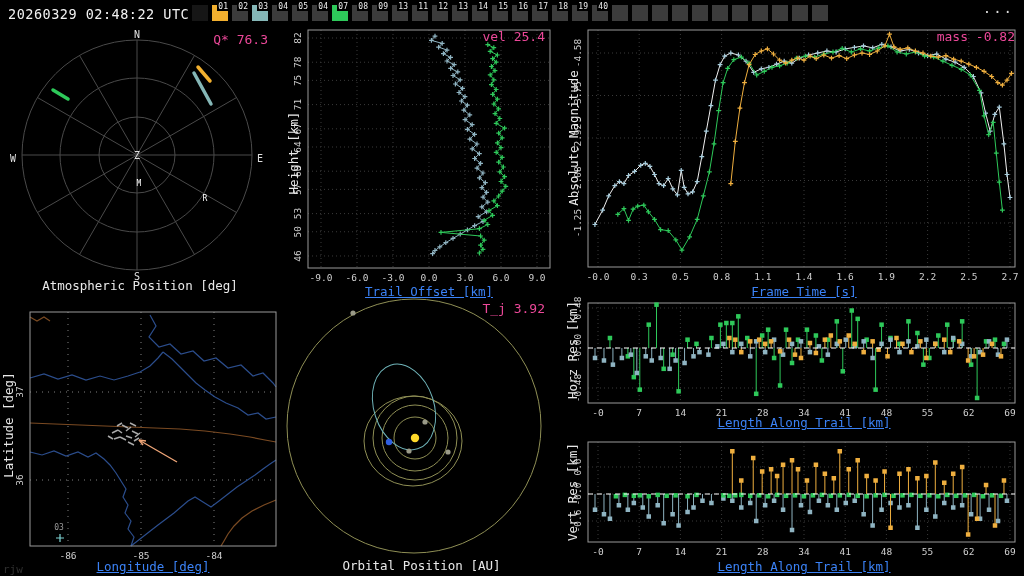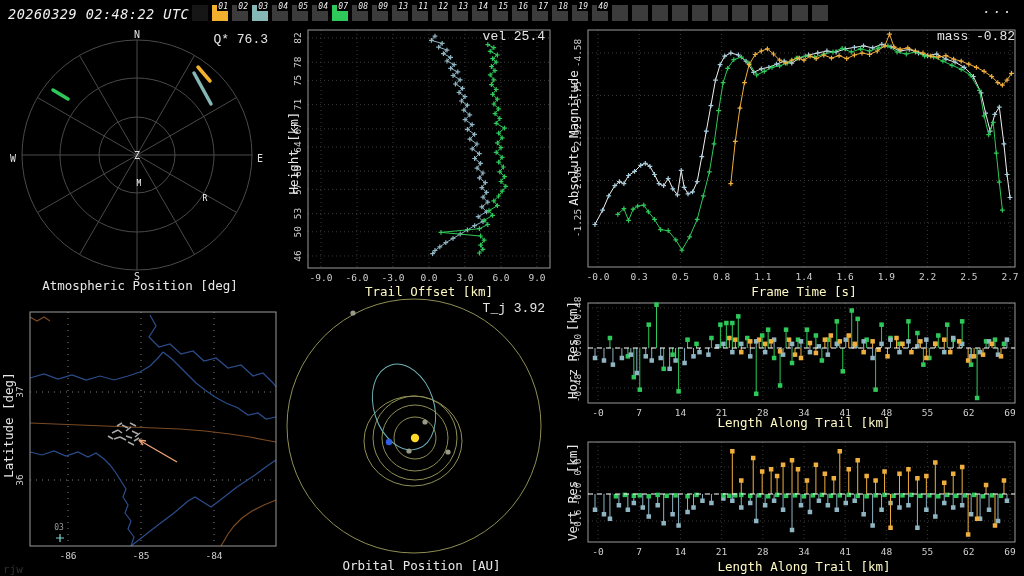--- a/index.html
+++ b/index.html
@@ -1,24 +1,24 @@
 <!DOCTYPE html>
 <html><head>
 <meta charset="utf-8">
 <style>
   html,body{margin:0;padding:0;width:1024px;height:576px;background:#000;overflow:hidden;
     font-family:"DejaVu Sans Mono",monospace;}
   .panel{position:absolute;}
   .panel svg{position:absolute;left:0;top:0;}
-  .ann{position:absolute;font-size:13px;color:#e5e5e5;white-space:pre;font-family:Liberation Mono, monospace;}
-  .xlab{position:absolute;font-size:12.5px;color:#fef9c3;text-align:center;}
+  .ann{position:absolute;font-size:13px;color:#ec4899;white-space:pre;}
+  .xlab{position:absolute;font-size:12.5px;color:#3b82f6;text-align:center;text-decoration:underline;}
   .ylab{position:absolute;width:200px;height:14px;text-align:center;transform:rotate(-90deg);
     font-size:12.5px;color:#e8e8e8;}
   .ptitle{position:absolute;font-size:12.5px;color:#e8e8e8;text-align:center;}
-  #statusbar{position:absolute;left:0;top:0;width:1024px;height:28px;font-style:italic;}
+  #statusbar{position:absolute;left:0;top:0;width:1024px;height:28px;}
   #timestamp{position:absolute;left:8px;top:6px;font-size:13.5px;color:#f2f2f2;letter-spacing:.5px;}
   #slots{position:absolute;left:192px;top:5px;display:flex;gap:4px;}
   .slot{width:16px;height:16px;background:#3c3c3c;position:relative;flex:0 0 auto;text-align:right;}
   .slot.lead{background:#161616;}
   .slot.yellow{background:#f2b02f;}
   .slot.teal{background:#85b7b7;}
   .slot.green{background:#2ec95a;}
   .slot .num{position:absolute;top:-3px;right:-1px;font-size:8px;line-height:9px;color:#eee;
     background:#000;padding:0 1px;}
   #overflow{position:absolute;right:10px;top:0px;font-size:14px;color:#ddd;letter-spacing:2px;}
@@ -269,20 +269,21 @@
       <line x1="128" y1="147" x2="134" y2="150" stroke="#aaaaaa" stroke-width="1.5"></line>
       <line x1="134" y1="146" x2="139" y2="143" stroke="#aaaaaa" stroke-width="1.5"></line>
       <line x1="108" y1="141" x2="113" y2="144" stroke="#aaaaaa" stroke-width="1.5"></line>
       <line x1="177" y1="167" x2="139" y2="145" stroke="#f0a678" stroke-width="1.3"></line>
       <line x1="139" y1="145" x2="146" y2="146" stroke="#f0a678" stroke-width="1.3"></line>
       <line x1="139" y1="145" x2="143" y2="150" stroke="#f0a678" stroke-width="1.3"></line>
       <text x="59" y="235" fill="#999" font-size="8" text-anchor="middle">03</text>
       <path d="M56 243H64M60 239V247" stroke="#7fd4d4" stroke-width="1.2" fill="none"></path>
       <rect x="30" y="17" width="246" height="234" fill="none" stroke="#999999"></rect>
     </svg>
+  <div class="xlab" style="left:30px;right:4px;bottom:2px">Longitude [deg]</div>
   <div class="ylab" style="left:-92px;top:123px">Latitude [deg]</div>
 </div>
 
 <div class="panel" id="p-orbit" style="left:283px;top:295px;width:277px;height:281px">
   <svg id="svg-orbit" width="277" height="281">
       <circle cx="131" cy="131" r="127" fill="none" stroke="#8f8f55"></circle>
       <circle cx="132" cy="143" r="21" fill="none" stroke="#8f8f55"></circle>
       <circle cx="132" cy="143" r="33" fill="none" stroke="#8f8f55"></circle>
       <circle cx="132" cy="143" r="42" fill="none" stroke="#8f8f55"></circle>
       <ellipse cx="130" cy="146" rx="49" ry="45" fill="none" stroke="#8f8f55"></ellipse>

